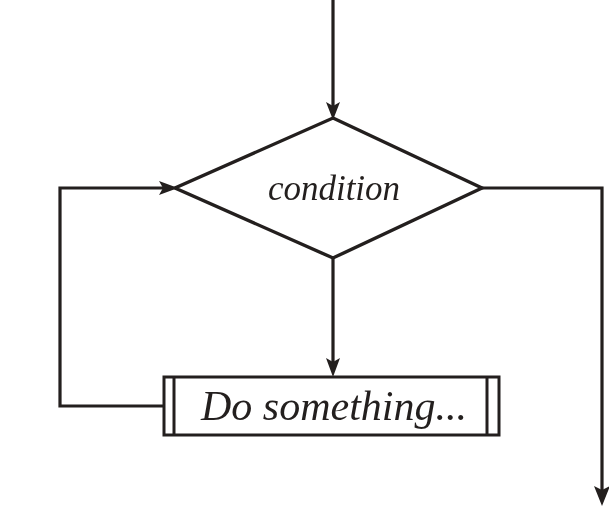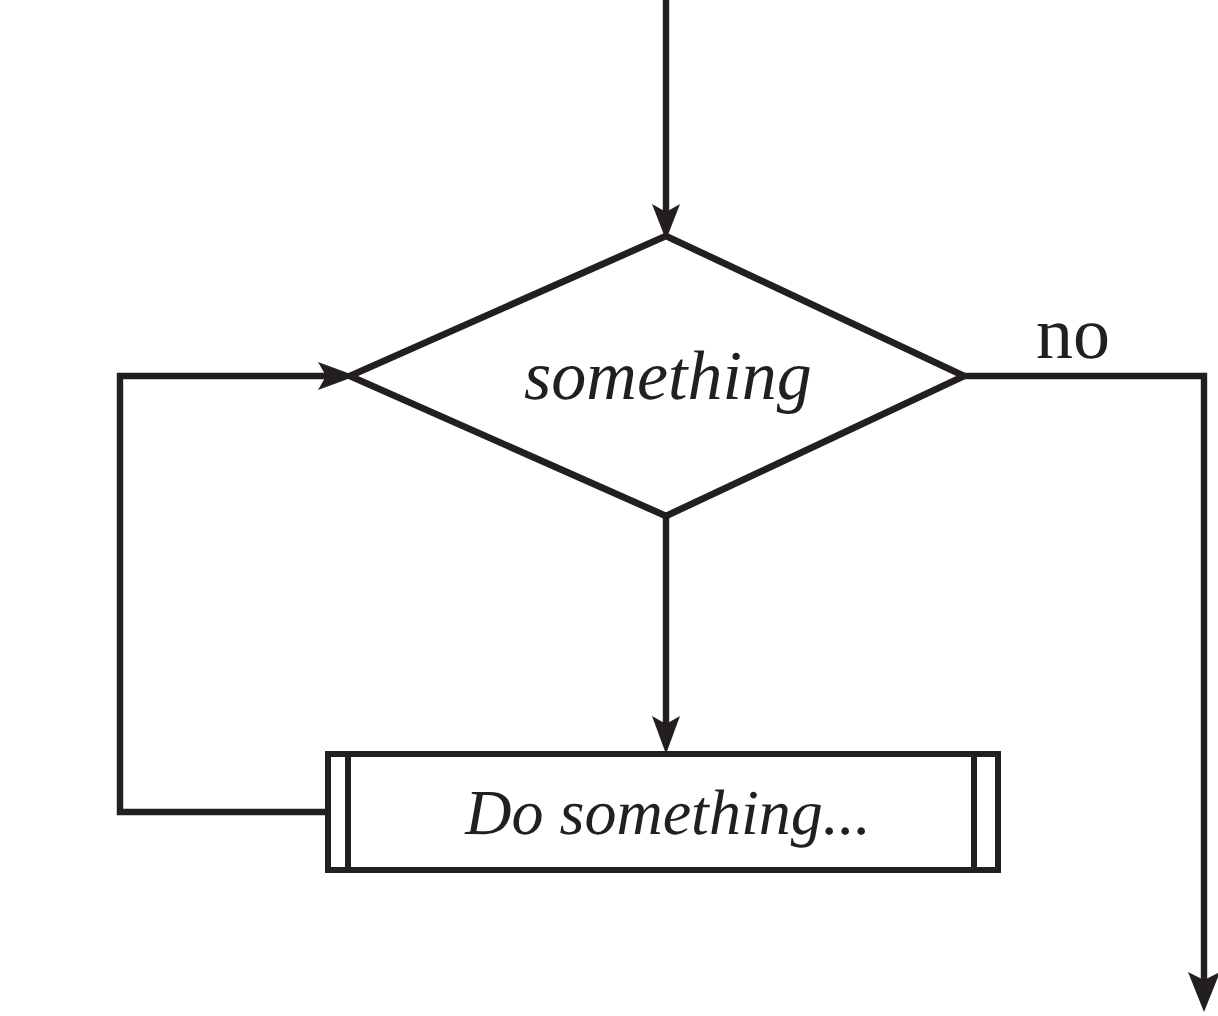--- a/index.html
+++ b/index.html
@@ -39,21 +39,21 @@
   #label-condition {
     left: 334px;
     top: 188px;
     transform: translate(-50%, -50%);
     font-size: 35px;
   }
   #label-do-something {
     left: 334px;
     top: 406px;
     transform: translate(-50%, -50%);
-    font-size: 32px;
+    font-size: 42px;
     text-align: right;
   }
   #label-no {
     left: 518px;
     top: 149px;
     font-size: 37px;
   }
   #label-yes {
     left: 344px;
     top: 297px;
@@ -81,20 +81,19 @@
 
       <rect x="164" y="377" width="335" height="58" fill="#ffffff" stroke="#231f1e" stroke-width="3"></rect>
       <line x1="174" y1="377" x2="174" y2="435" stroke-width="3"></line>
       <line x1="487" y1="377" x2="487" y2="435" stroke-width="3"></line>
 
       <path d="M 164 406 L 60 406 L 60 188 L 167 188"></path>
       <polygon points="178,188 159,181 163,188 159,195" fill="#231f1e" stroke="none"></polygon>
     </g>
   </svg>
 
-  <div class="lbl lbl-italic" id="label-condition">something</div>
+  <div class="lbl lbl-italic" id="label-condition">condition</div>
 
   <div class="lbl lbl-italic" id="label-do-something">Do something...</div>
 
-  <div class="lbl" id="label-no">no</div>
 
 
 </div>
 
 </body></html>

